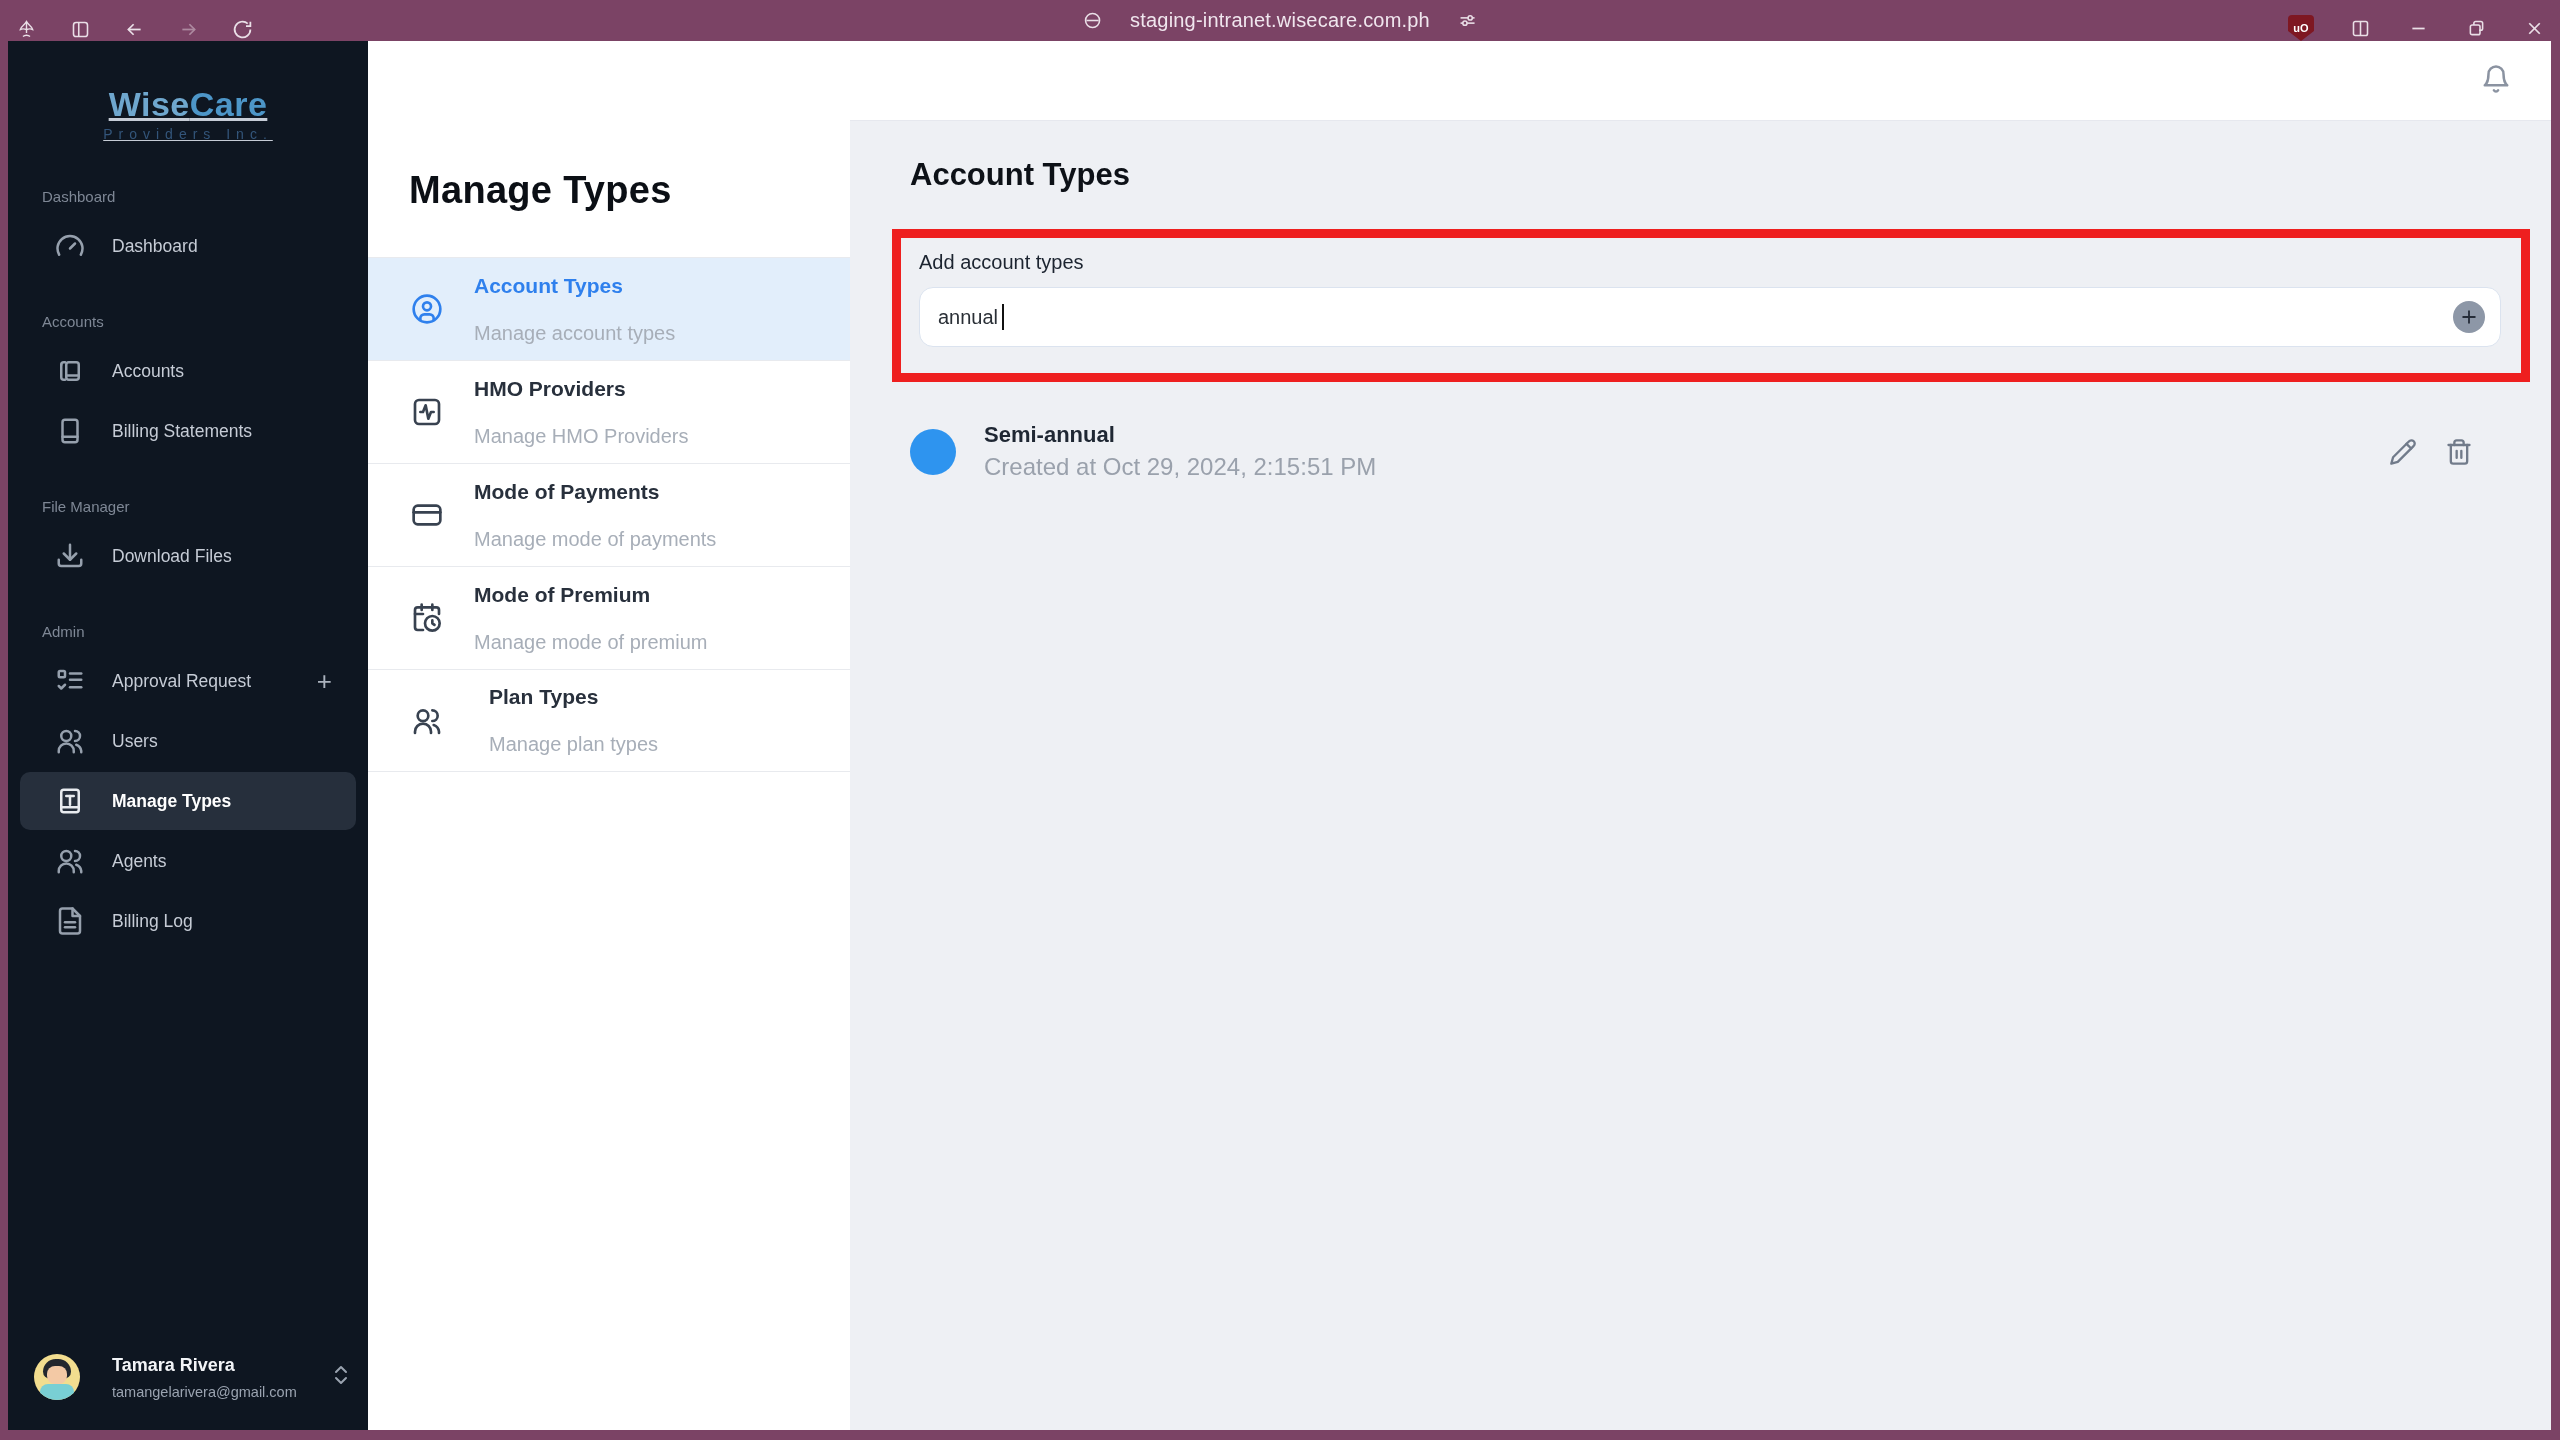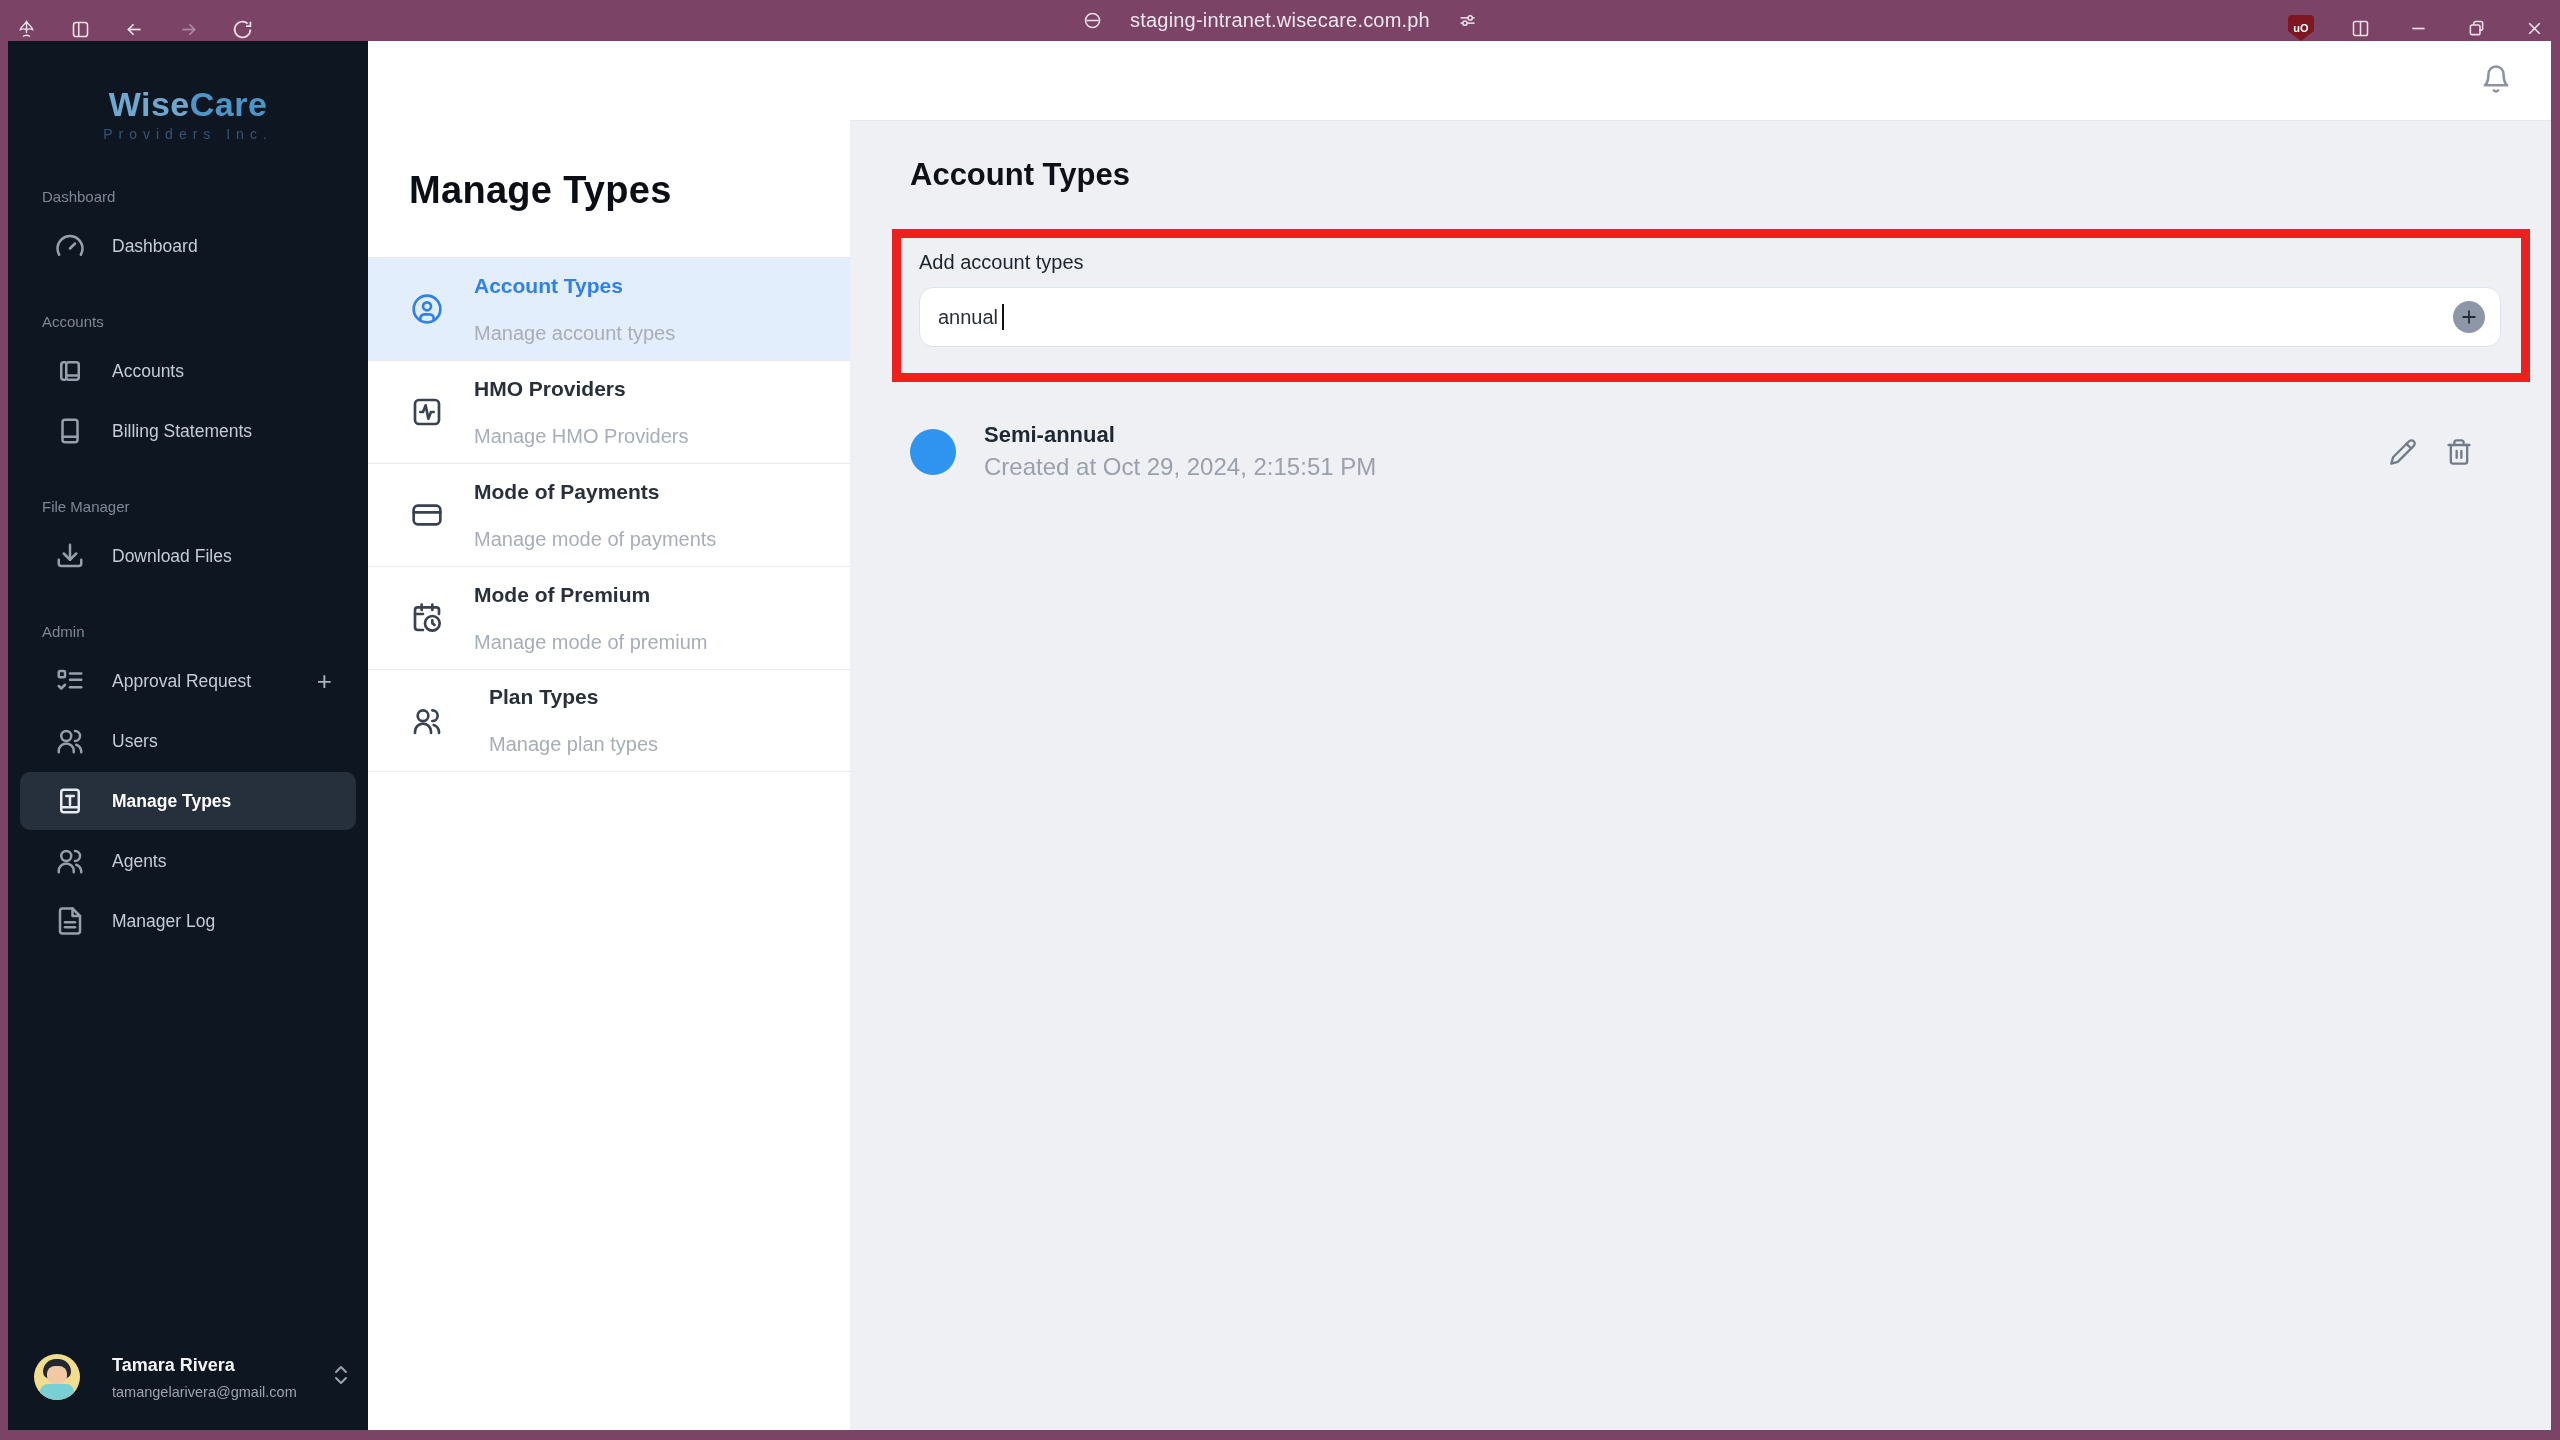--- a/index.html
+++ b/index.html
@@ -15,21 +15,21 @@
   .tb-center { position:absolute; left:50%; top:0; transform:translateX(-50%); height:41px; display:flex; align-items:center; gap:26px; }
   .tb-url { font-size:20px; color:#f0e6ee; letter-spacing:.2px; }
   .tb-right { margin-left:auto; display:flex; align-items:center; gap:34px; }
   .shield { width:26px; height:26px; background:#7e1722; border-radius:4px 4px 10px 10px; color:#fff; font-size:11px; font-weight:bold; display:flex; align-items:center; justify-content:center; clip-path:polygon(0 0,100% 0,100% 62%,50% 100%,0 62%); }
 
   
   .frame { flex:1; display:flex; border-left:8px solid #7b4365; border-right:9px solid #7b4365; border-bottom:10px solid #7b4365; min-height:0; }
 
   
   .sidebar { width:360px; flex:0 0 360px; background:#0e1621; display:flex; flex-direction:column; color:#c6ccd6; }
-  .logo-wrap { padding:44px 0 10px 0; text-align:center; }
+  .logo-wrap { padding:44px 0 10px 0; text-align:center;text-decoration:underline; }
   .logo-main { font-size:34px; font-weight:700; letter-spacing:.5px; }
   .logo-wise { color:#6fa7ce; }
   .logo-care { color:#4d96c8; }
   .logo-tag { margin-top:2px; font-size:14px; letter-spacing:6px; color:#33557a; }
   .side-section { margin-top:26px; }
   .side-label { padding:10px 34px; font-size:15px; color:#7e8795; }
   .side-item { display:flex; align-items:center; gap:26px; padding:13px 24px 13px 34px; margin:2px 12px; border-radius:10px; font-size:17.5px; color:#c6ccd6; cursor:pointer; }
   .side-item .s-ico { width:32px; height:32px; flex:0 0 32px; color:#96a0ad; display:flex; align-items:center; justify-content:center; }
   .side-item .s-ico svg { width:30px; height:30px; }
   .side-item.active { background:#262f3c; color:#ffffff; font-weight:700; }
@@ -274,21 +274,21 @@
         </div>
         <div class="side-item">
           <span class="s-ico">
               <svg viewBox="0 0 24 24" fill="none" stroke="currentColor" stroke-width="2" stroke-linecap="round" stroke-linejoin="round">
                 <path d="M14 2H6a2 2 0 0 0-2 2v16a2 2 0 0 0 2 2h12a2 2 0 0 0 2-2V8z"></path>
                 <path d="M14 2v6h6"></path>
                 <path d="M8 13h8"></path>
                 <path d="M8 17h8"></path>
               </svg>
             </span>
-          <span>Manager Log</span>
+          <span>Billing Log</span>
         </div>
       </div>
 
       <div class="side-user">
         <div class="avatar">
             <span class="hair"></span>
             <span class="face"></span>
             <span class="shirt"></span>
           </div>
         <div>

